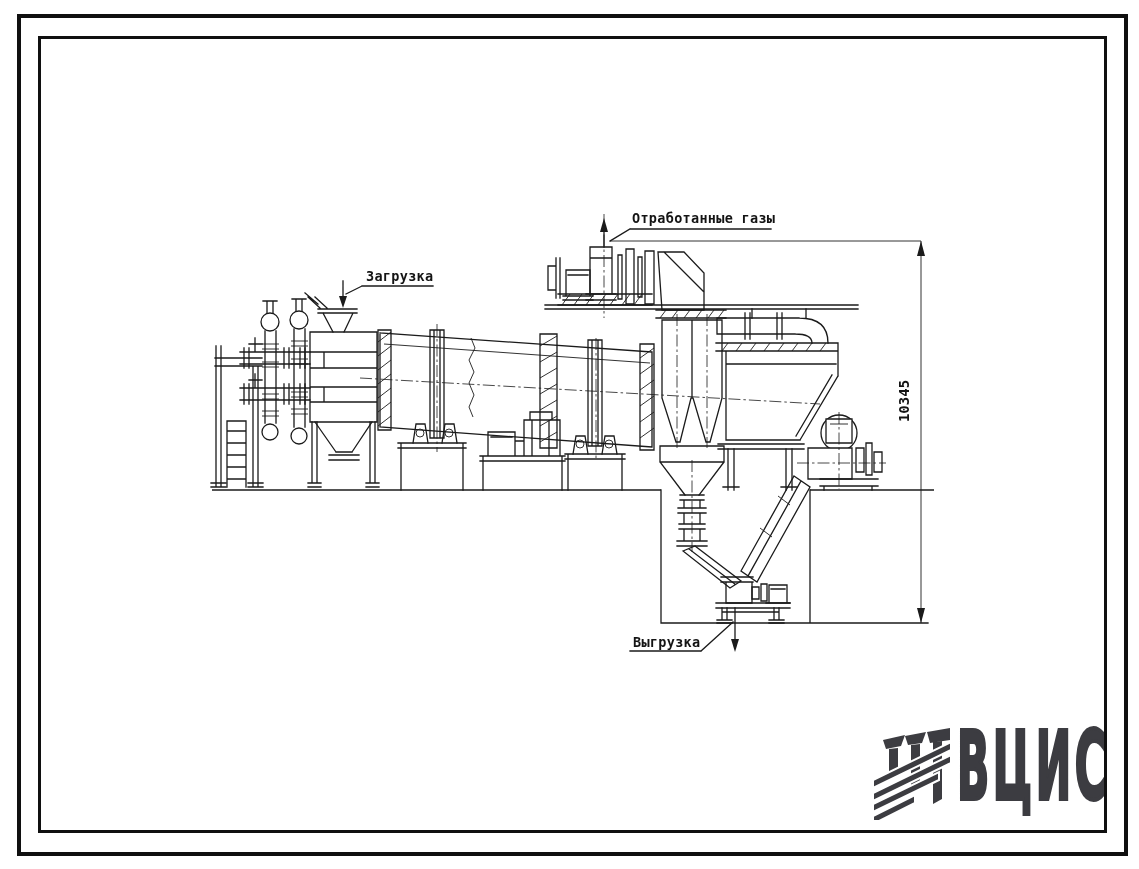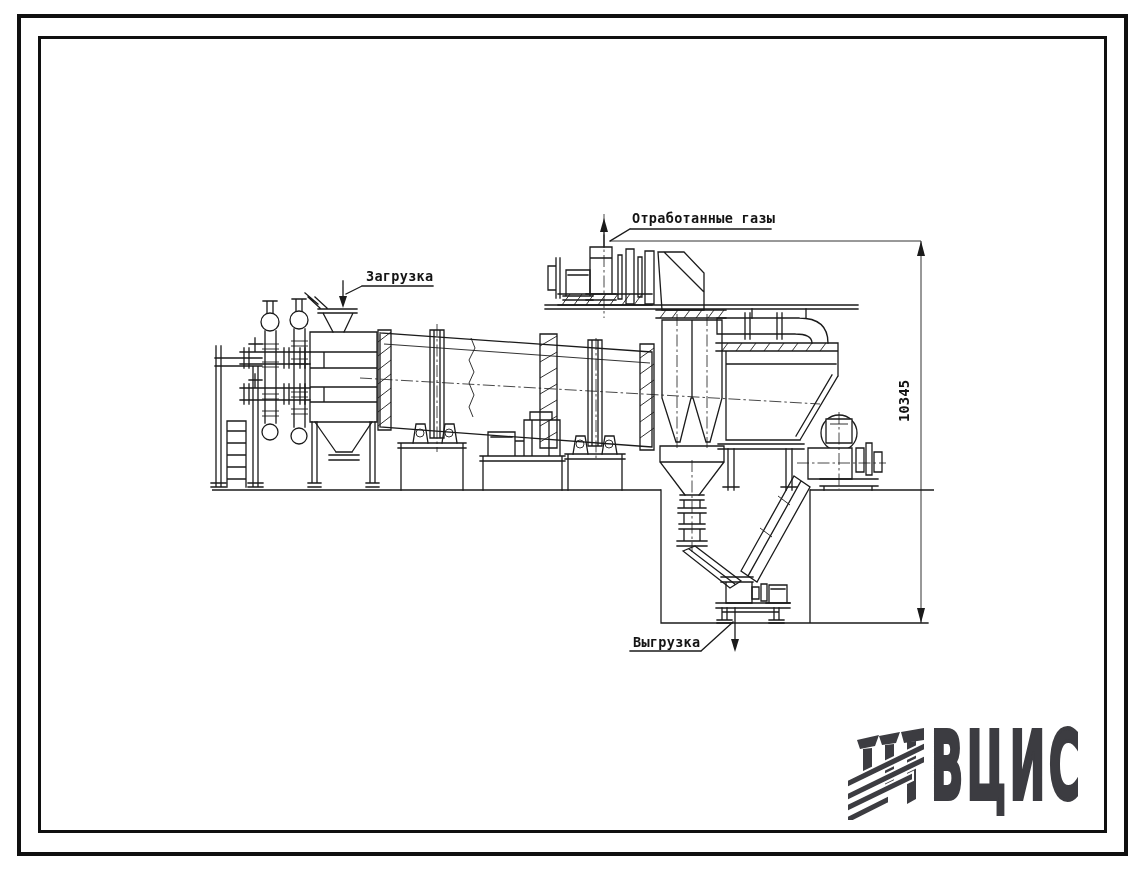--- a/index.html
+++ b/index.html
@@ -18,21 +18,21 @@
   svg.drawing{position:absolute;left:0;top:0;}
   .ln{fill:none;stroke:#1b1b1b;stroke-width:1.3;stroke-linecap:square;stroke-linejoin:miter;}
   .thk{fill:none;stroke:#1b1b1b;stroke-width:1.7;}
   .thin{fill:none;stroke:#1b1b1b;stroke-width:0.9;}
   .cl{fill:none;stroke:#1b1b1b;stroke-width:0.8;stroke-dasharray:12 3 2.5 3;}
   .sld{fill:#1b1b1b;stroke:none;}
   .whitebox{fill:#ffffff;stroke:#1b1b1b;stroke-width:1.3;}
   .lbl{font-family:"DejaVu Sans Mono", monospace;font-size:13.5px;font-weight:bold;
        fill:#141414;letter-spacing:0.3px;}
   .dimtxt{font-family:"DejaVu Sans Mono", monospace;font-size:14px;font-weight:bold;fill:#141414;}
-  .logo{position:absolute;left:845px;top:720px;width:240px;height:100px;}
+  .logo{position:absolute;left:871px;top:720px;width:240px;height:100px;}
   .logo-icon{position:absolute;left:0;top:4px;}
   .logo-text{
     position:absolute;left:86px;top:0;
     font-family:"DejaVu Sans", sans-serif;font-weight:bold;font-size:94px;line-height:1;
     color:#3c3c41;-webkit-text-stroke:4px #3c3c41;letter-spacing:8px;white-space:nowrap;
     transform:scaleX(0.45);transform-origin:left top;
   }
 </style>
 </head>
 <body>

